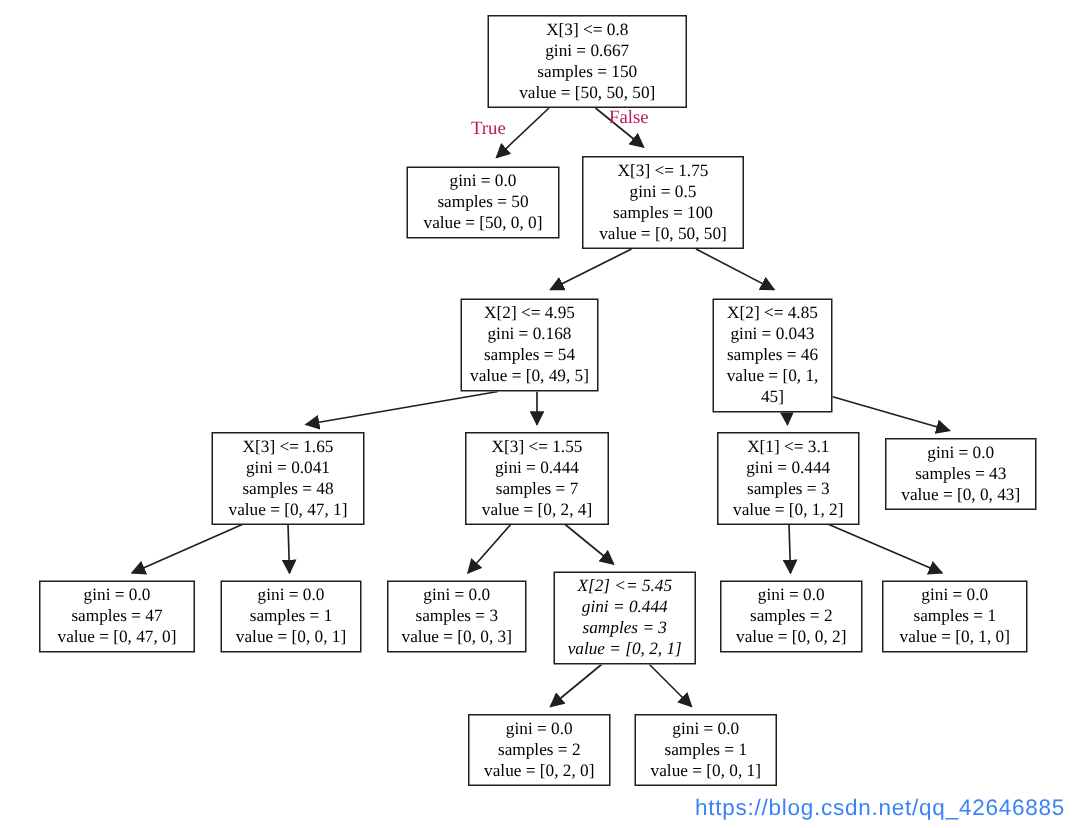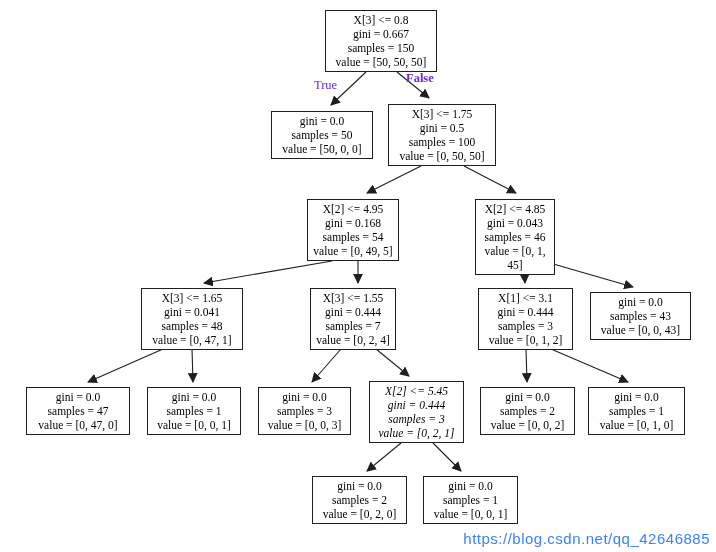--- a/index.html
+++ b/index.html
@@ -25,21 +25,21 @@
     background: #ffffff;
     text-align: center;
     font-size: 11.5px;
     line-height: 14px;
     padding: 2px 1px;
   }
   .edge-label {
     position: absolute;
     font-size: 12.5px;
     line-height: 14px;
-    color: #6d28d9;
+    color: #be185d;
   }
   .watermark {
     position: absolute;
     right: 6px;
     bottom: 5px;
     font-family: "Liberation Sans", "DejaVu Sans", sans-serif;
     font-size: 15px;
     color: #3b82f6;
     letter-spacing: 0.5px;
   }
@@ -68,29 +68,29 @@
       <line x1="192" y1="349" x2="193" y2="382" marker-end="url(#arrow)"></line>
       <line x1="341" y1="349" x2="312" y2="382" marker-end="url(#arrow)"></line>
       <line x1="376" y1="349" x2="409" y2="376" marker-end="url(#arrow)"></line>
       <line x1="526" y1="349" x2="527" y2="382" marker-end="url(#arrow)"></line>
       <line x1="551" y1="349" x2="628" y2="382" marker-end="url(#arrow)"></line>
       <line x1="401" y1="443" x2="367" y2="471" marker-end="url(#arrow)"></line>
       <line x1="433" y1="443" x2="461" y2="471" marker-end="url(#arrow)"></line>
     </g>
   </svg>
 
-  <div class="node" style="left:325px; top:10px; width:112px;">
+  <div class="node" style="left:325px; top:10px; width:133px;">
     <div>X[3] &lt;= 0.8</div>
     <div>gini = 0.667</div>
     <div>samples = 150</div>
     <div>value = [50, 50, 50]</div>
   </div>
 
   <div class="edge-label" style="left:314px; top:78px;">True</div>
-  <div class="edge-label" style="left:406px; top:71px;font-weight:bold;">False</div>
+  <div class="edge-label" style="left:406px; top:71px;">False</div>
 
   <div class="node" style="left:271px; top:111px; width:102px;">
     <div>gini = 0.0</div>
     <div>samples = 50</div>
     <div>value = [50, 0, 0]</div>
   </div>
   <div class="node" style="left:388px; top:104px; width:108px;">
     <div>X[3] &lt;= 1.75</div>
     <div>gini = 0.5</div>
     <div>samples = 100</div>
@@ -109,21 +109,21 @@
     <div>samples = 46</div>
     <div>value = [0, 1, 45]</div>
   </div>
 
   <div class="node" style="left:141px; top:288px; width:102px;">
     <div>X[3] &lt;= 1.65</div>
     <div>gini = 0.041</div>
     <div>samples = 48</div>
     <div>value = [0, 47, 1]</div>
   </div>
-  <div class="node" style="left:310px; top:288px; width:86px;">
+  <div class="node" style="left:310px; top:288px; width:96px;">
     <div>X[3] &lt;= 1.55</div>
     <div>gini = 0.444</div>
     <div>samples = 7</div>
     <div>value = [0, 2, 4]</div>
   </div>
   <div class="node" style="left:478px; top:288px; width:95px;">
     <div>X[1] &lt;= 3.1</div>
     <div>gini = 0.444</div>
     <div>samples = 3</div>
     <div>value = [0, 1, 2]</div>

